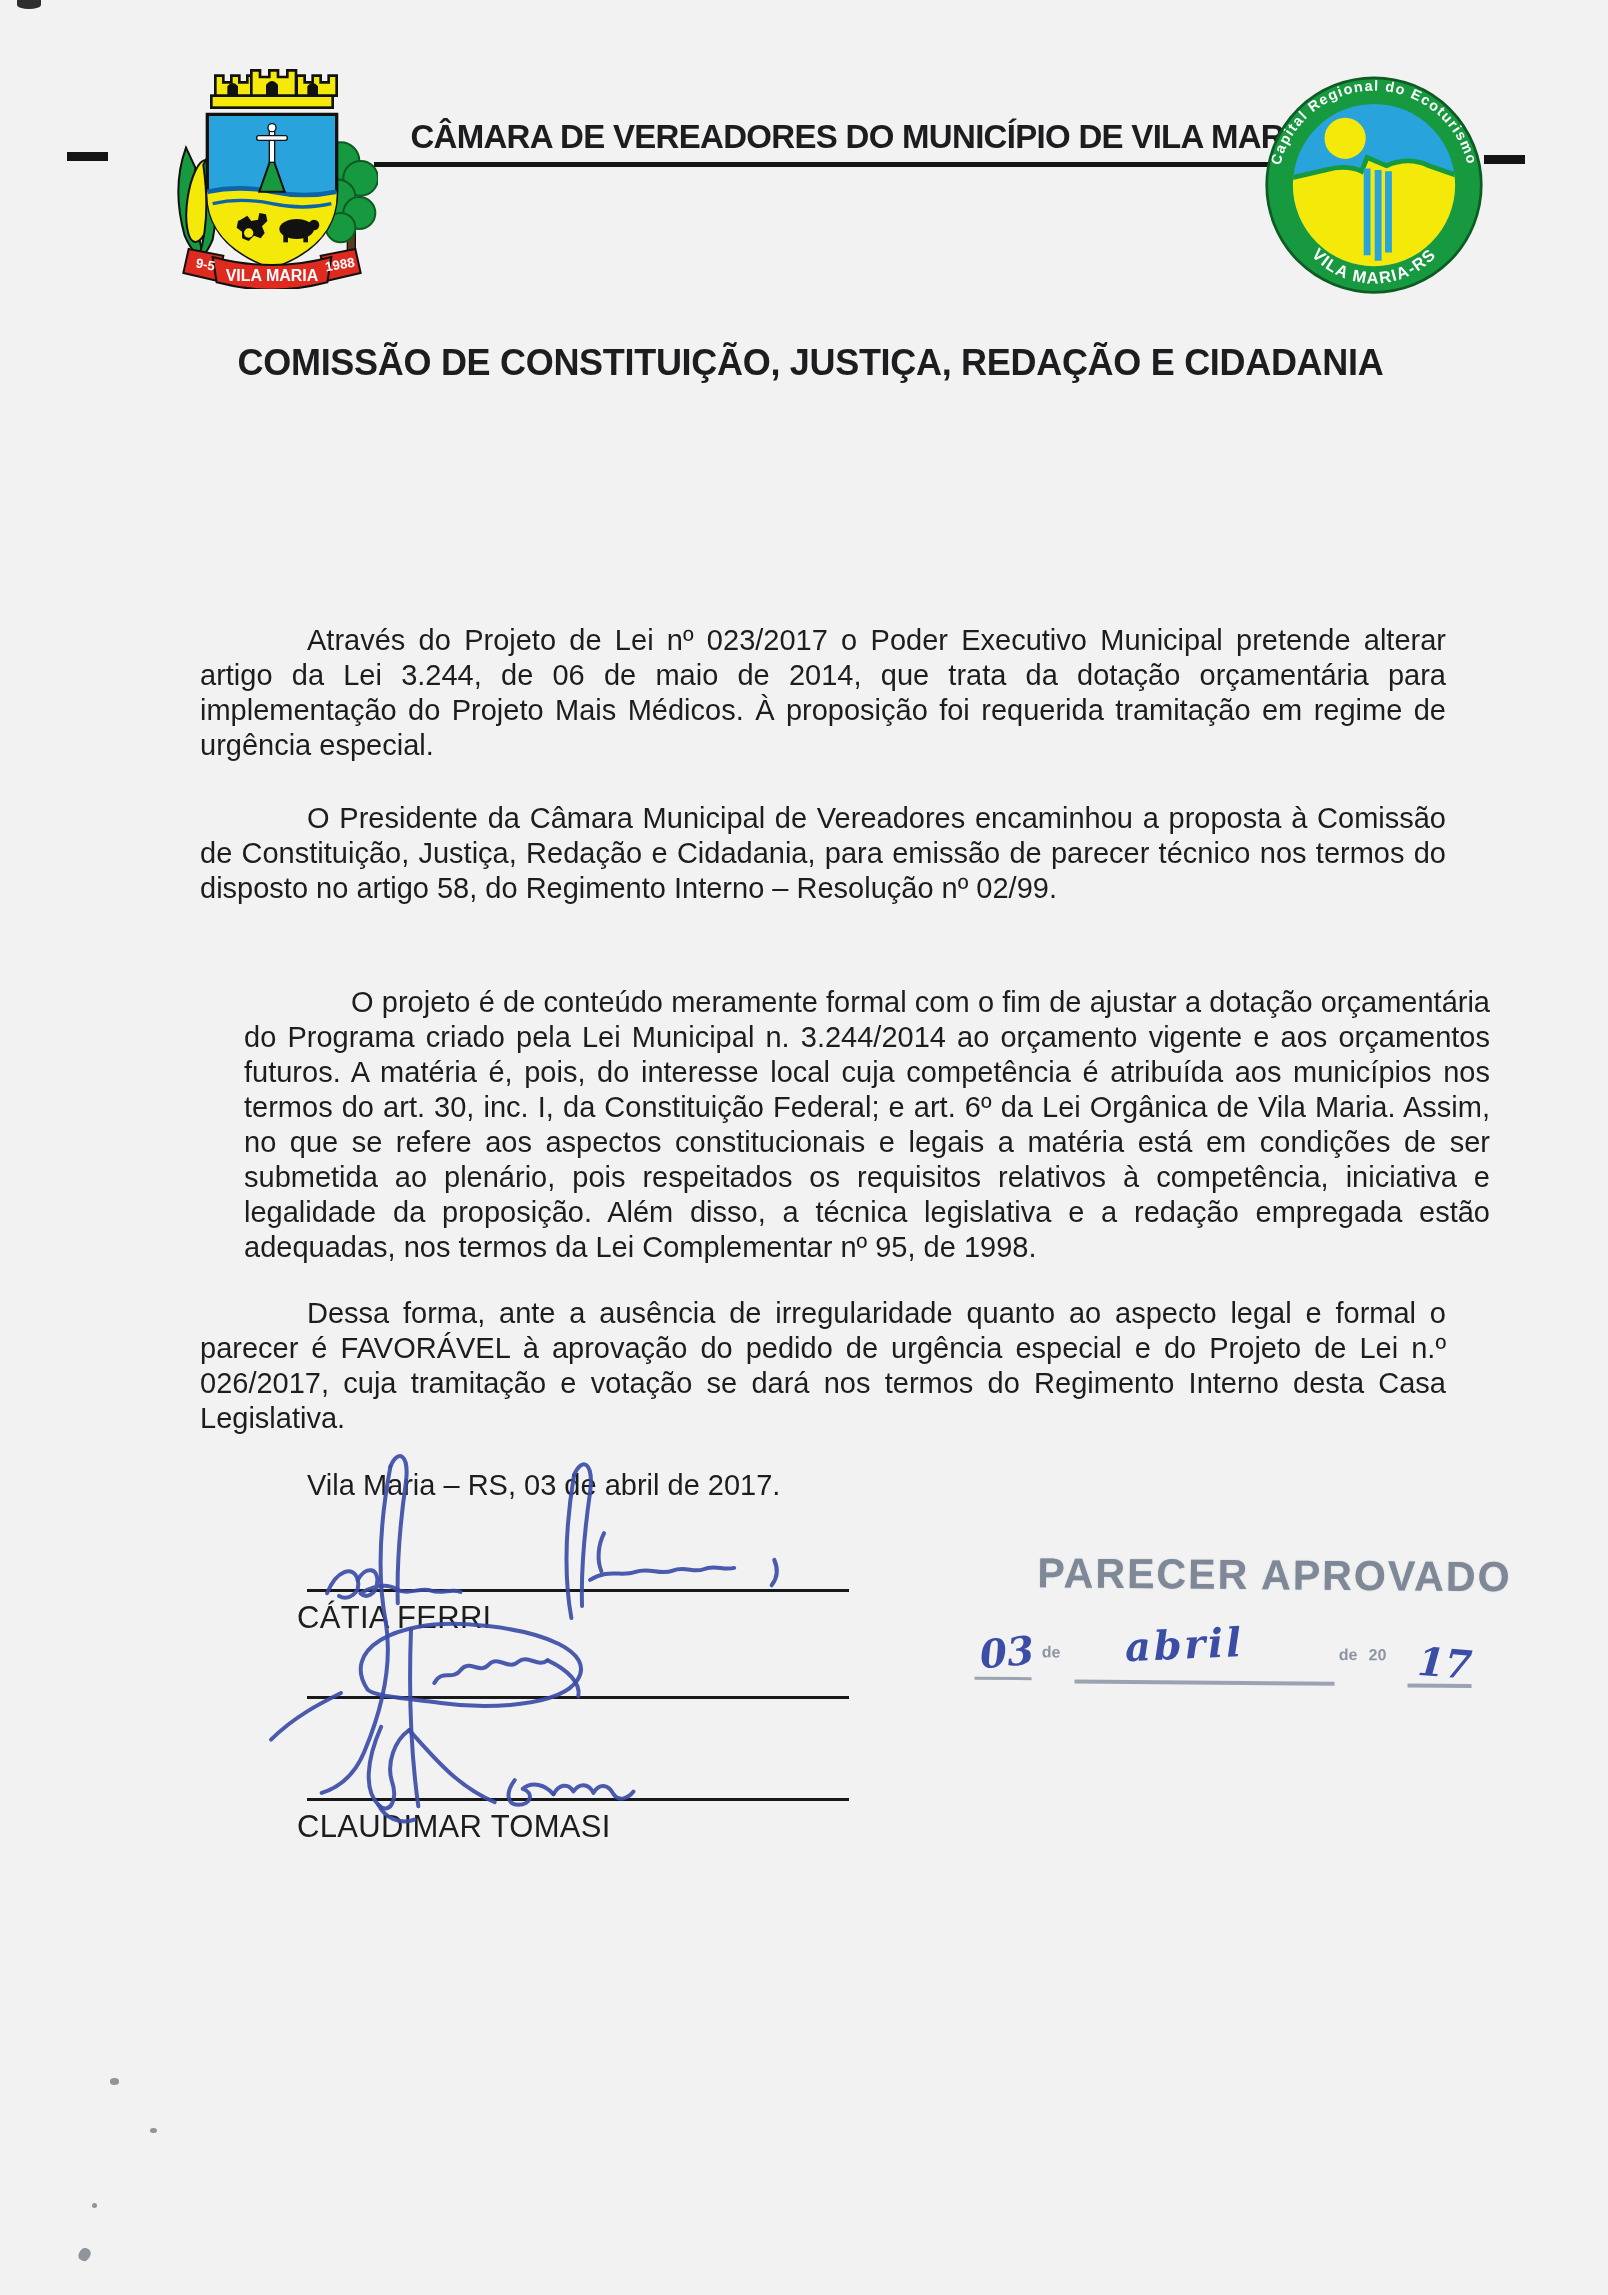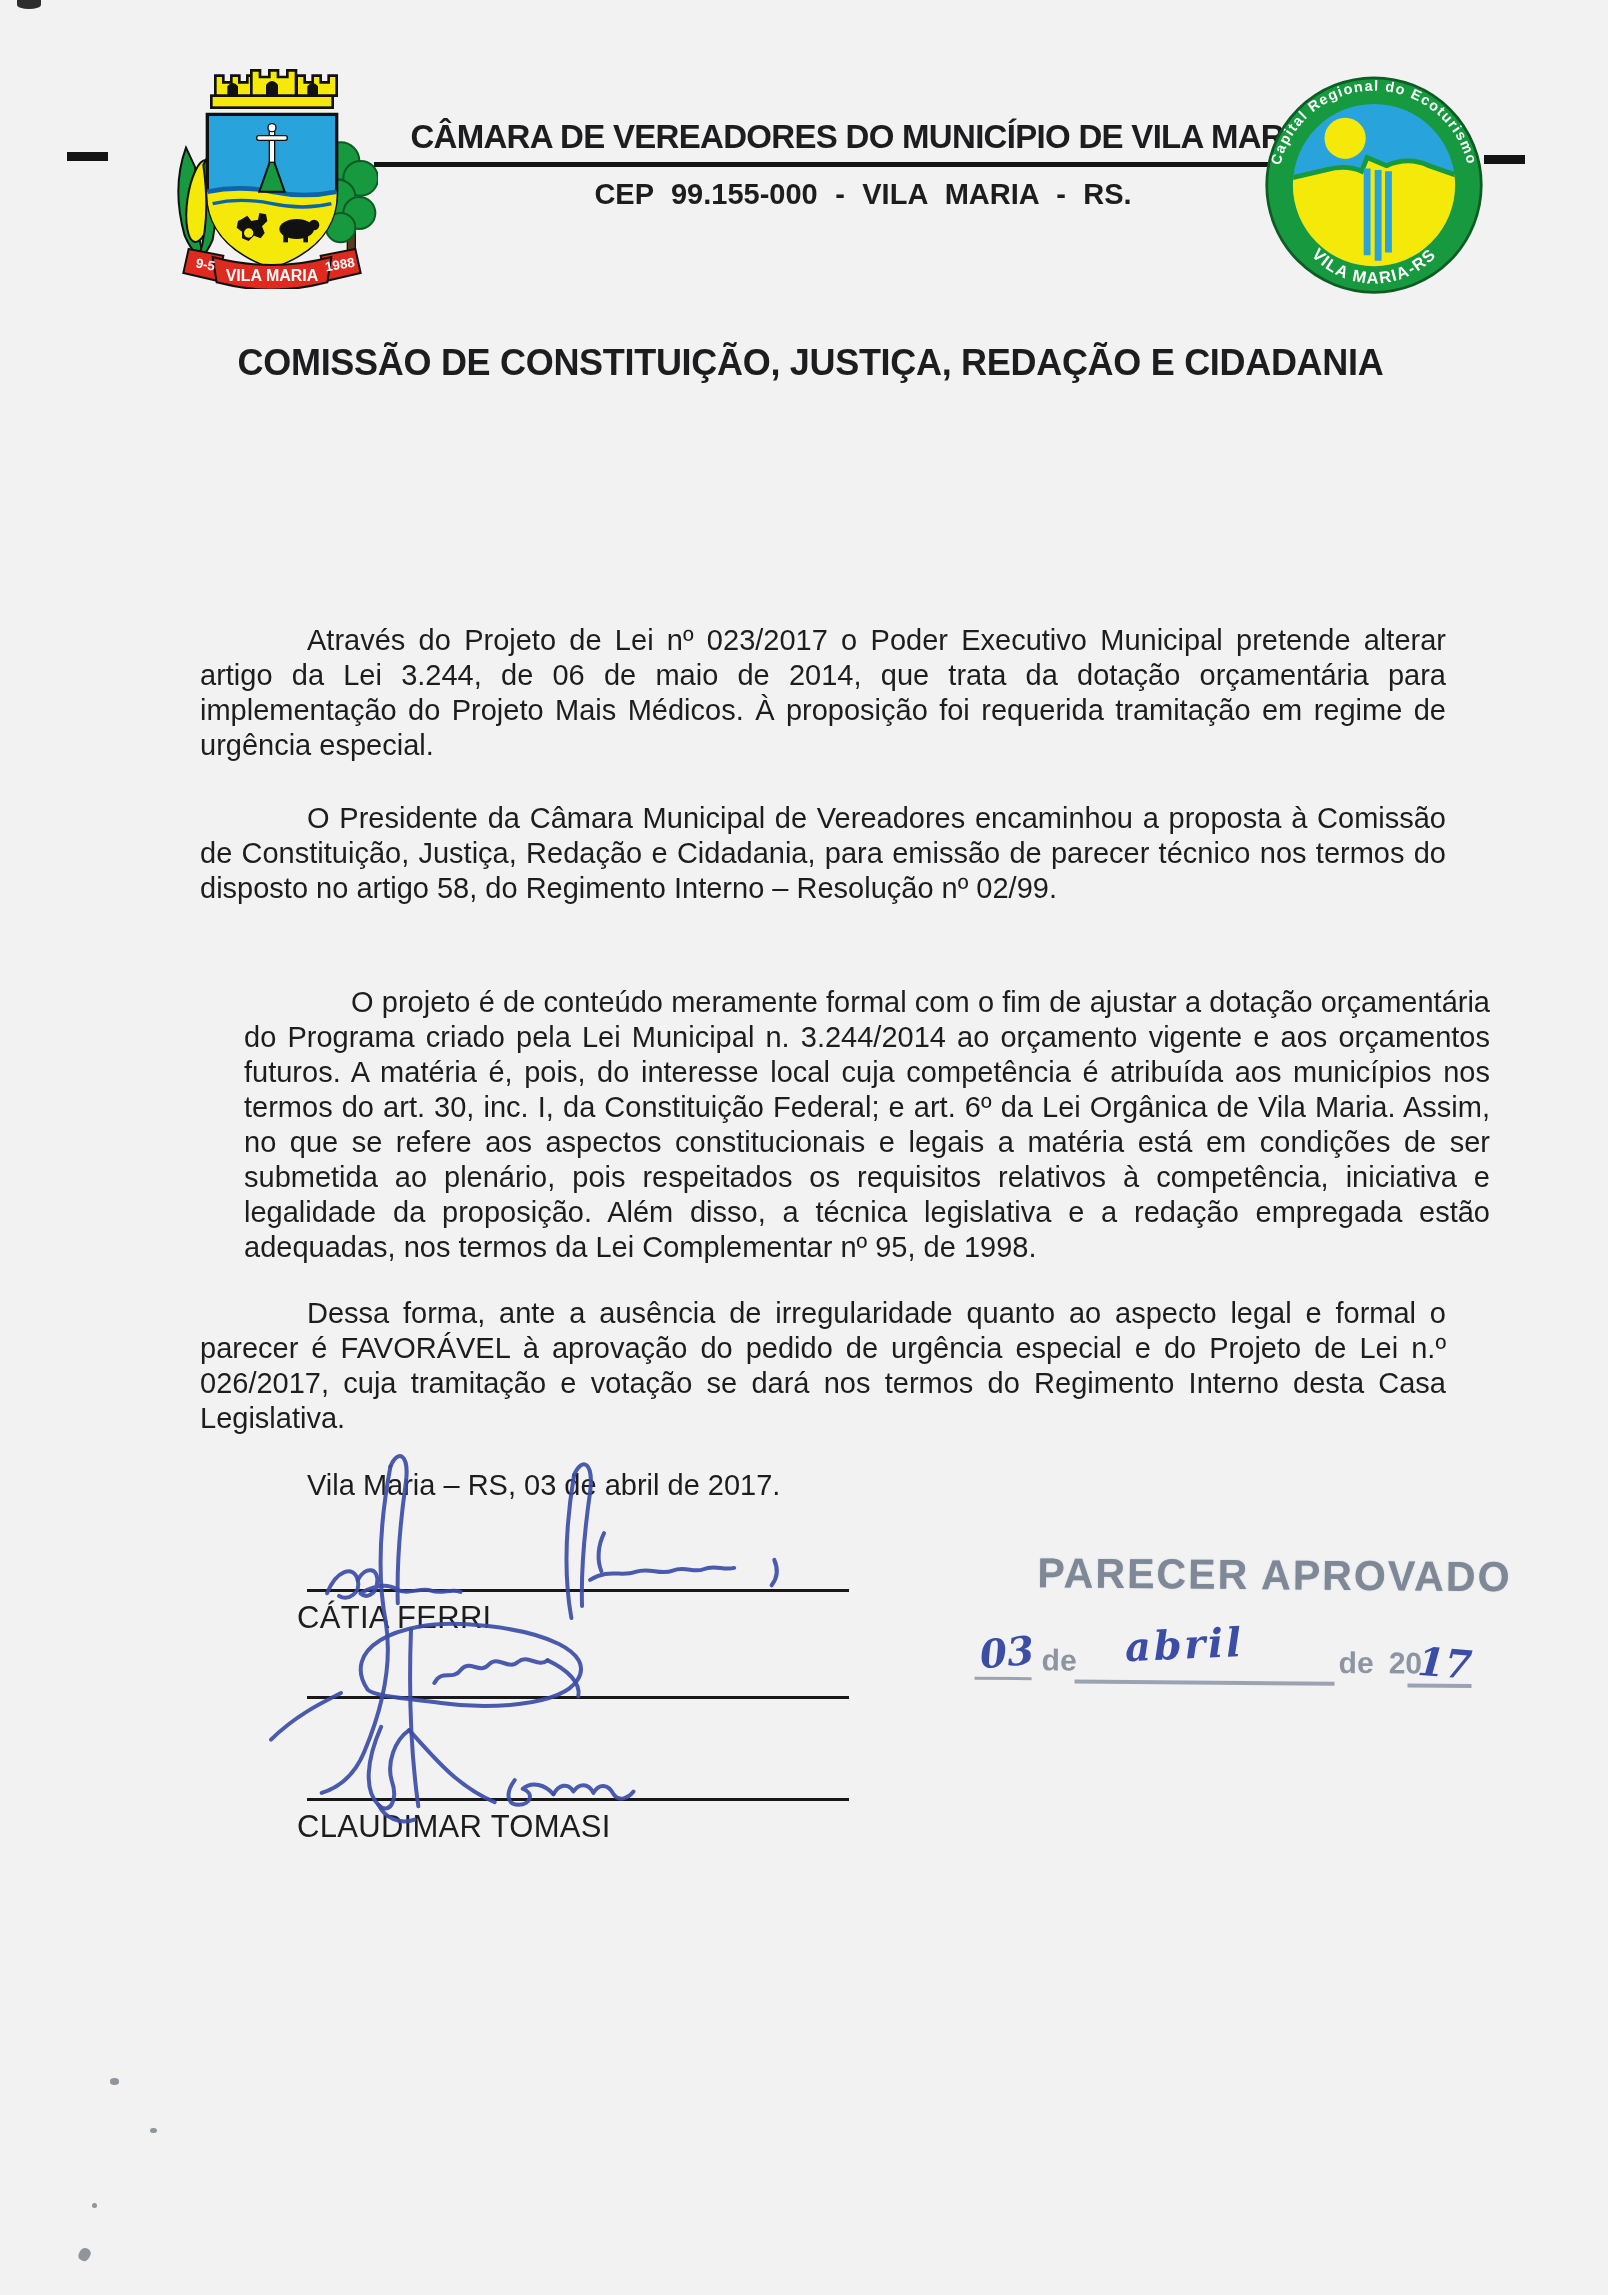--- a/index.html
+++ b/index.html
@@ -50,21 +50,21 @@
 
   .stamp{position:absolute;left:975px;top:1551px;width:521px;height:154px;transform:rotate(0.5deg);}
   .stamp-title{position:absolute;left:57px;top:0;font-size:42px;font-weight:bold;
     letter-spacing:2px;color:var(--stamp-gray);white-space:nowrap;transform:scaleX(0.98);
     text-shadow:0 0 1.3px rgba(126,136,151,.55);}
   .stamp .hand{position:absolute;color:var(--pen-blue);font-family:"DejaVu Serif",serif;
     font-style:italic;font-weight:bold;}
   .stamp .sday{left:5.3px;top:80px;font-size:39px;transform:rotate(-6deg);}
   .stamp .smonth{left:150px;top:70px;font-size:40px;transform:rotate(-3deg);letter-spacing:2.7px;}
   .stamp .syear{left:443px;top:87px;font-size:39px;transform:rotate(4deg);}
-  .stamp .sde{position:absolute;color:var(--stamp-line);font-size:30px;font-weight:bold;}
+  .stamp .sde{position:absolute;color:var(--stamp-line);font-size:16px;font-weight:bold;}
   .sde1{left:67px;top:94px;} .sde2{left:364px;top:94px;word-spacing:6.7px;}
   .stamp .sline{position:absolute;background:var(--stamp-line);opacity:.85;}
   .lday{left:0;top:128px;width:57px;height:3.3px;}
   .lmonth{left:100px;top:130px;width:260px;height:4px;}
   .lyear{left:433px;top:131px;width:64px;height:4px;}
 
   .eco text, .coat text{font-family:"Liberation Sans",sans-serif;}
 </style>
 </head>
 <body>
@@ -140,21 +140,20 @@
       <path d="M70 294 Q159 318 248 294 L242 332 Q159 354 76 332 Z" fill="var(--logo-red)" stroke="#111" stroke-width="3"></path>
       <text x="58" y="312" font-size="20" font-weight="bold" fill="#fff" text-anchor="middle" transform="rotate(10 58 312)">9-5</text>
       <text x="262" y="312" font-size="20" font-weight="bold" fill="#fff" text-anchor="middle" transform="rotate(-10 262 312)">1988</text>
       <text x="159" y="330" font-size="24" font-weight="bold" fill="#fff" text-anchor="middle">VILA MARIA</text>
     </g>
   </svg>
 
   <div class="head-center">
     <div class="org-name">CÂMARA DE VEREADORES DO MUNICÍPIO DE VILA MARIA</div>
     <div class="head-rule"></div>
-    <div class="addr">CEP 99.155-000 - VILA MARIA - RS.</div>
   </div>
 
   <svg class="eco" viewBox="0 0 320 320">
     <defs>
       <path id="ecoTop" d="M 24 196 A 140 140 0 1 1 296 196"></path>
       <path id="ecoBottom" d="M 52 238 A 122 122 0 0 0 268 238"></path>
       <clipPath id="ecoClip">
           <circle cx="160" cy="160" r="118"></circle>
         </clipPath>
     </defs>

